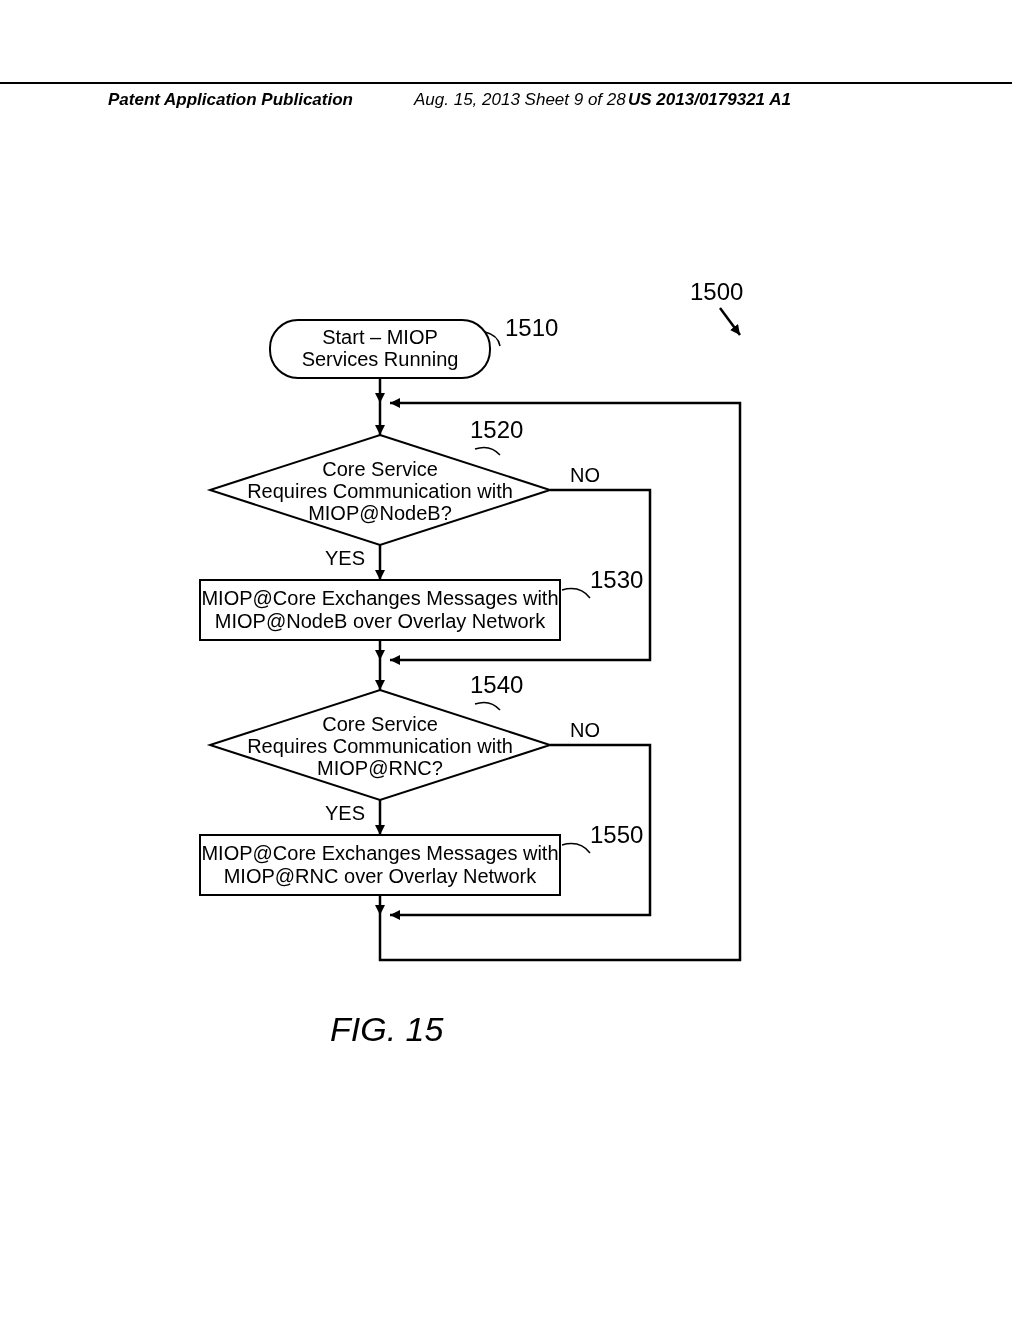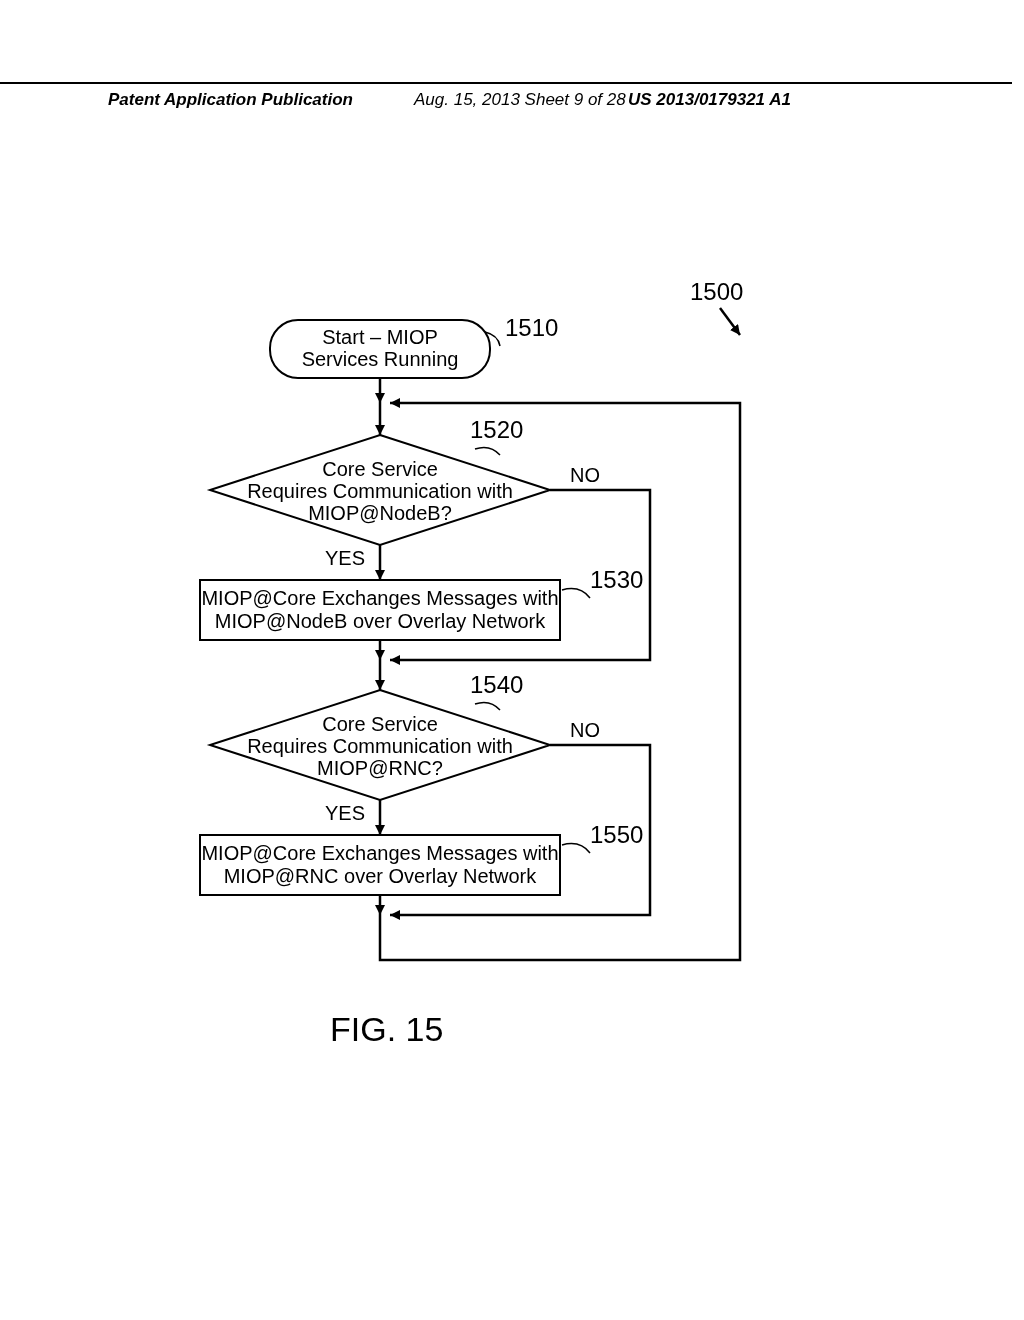--- a/index.html
+++ b/index.html
@@ -38,20 +38,21 @@
     position: absolute;
     left: 628px;
     top: 6px;
   }
   .fig-caption {
     position: absolute;
     left: 330px;
     top: 1010px;
     font-size: 34px;
     font-family: Arial, sans-serif;
+    font-style: italic;
   }
   svg {
     position: absolute;
     top: 260px;
     left: 100px;
   }
   .label {
     font-size: 20px;
     font-family: Arial, sans-serif;
     text-anchor: middle;

